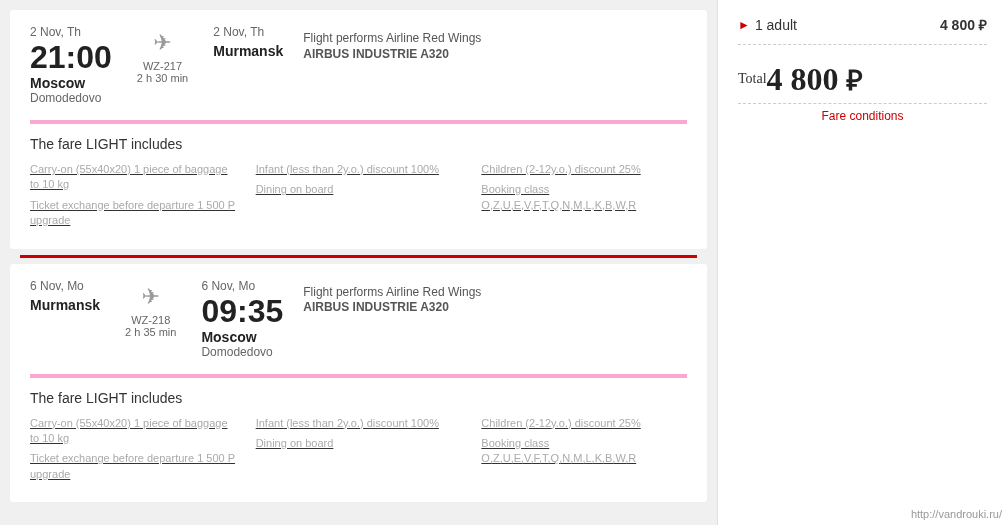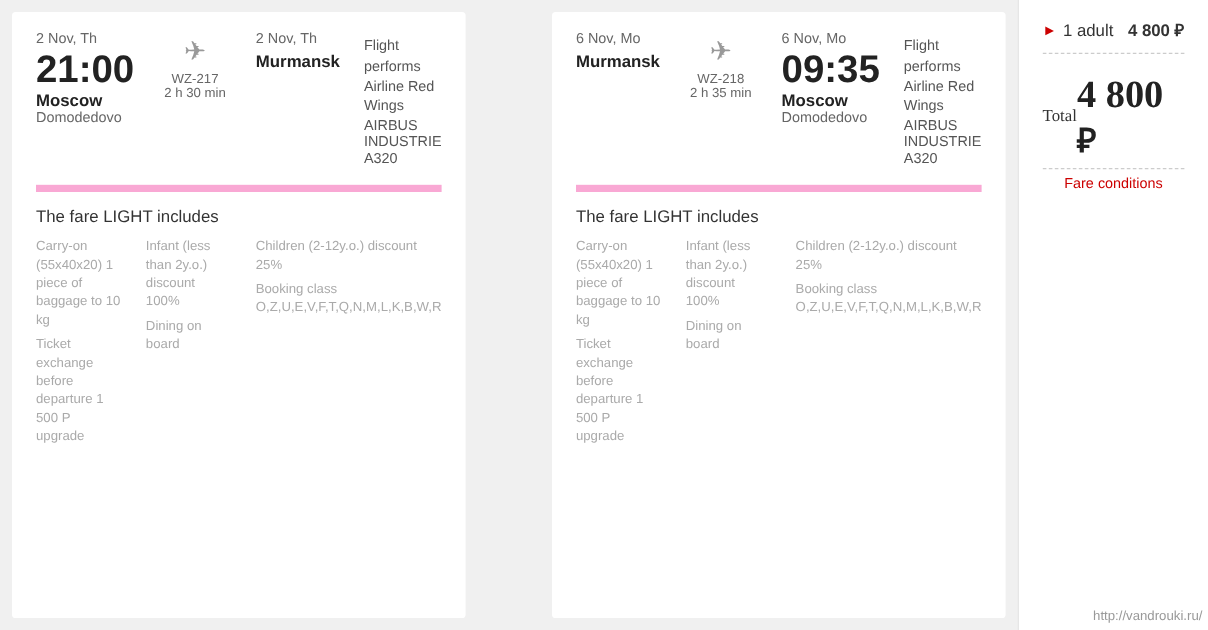--- a/index.html
+++ b/index.html
@@ -12,21 +12,22 @@
     .page-container {
       display: flex;
       width: 1007px;
       min-height: 525px;
       background: #f0f0f0;
     }
     .flights-panel {
       flex: 1;
       padding: 10px;
       display: flex;
-      gap: 26px;
+      flex-direction: column;
+      gap: 6px;
       border-radius: 18px;
     }
     .flight-card {
       background: #fff;
       border-radius: 3px;
       padding: 15px 20px 20px 20px;
     }
     .flight-header {
       display: flex;
       align-items: flex-start;
@@ -86,40 +87,42 @@
       margin-top: 5px;
     }
     .flight-performs {
       font-size: 12px;
       color: #555;
       line-height: 1.4;
     }
     .flight-aircraft {
       font-size: 12px;
       color: #555;
+      font-weight: bold;
     }
     .fare-section {
-      border-top: 6px solid #f9a8d4;
+      border-top: 4px solid #f9a8d4;
       padding-top: 12px;
     }
     .fare-title {
       font-size: 14px;
       color: #333;
       font-weight: normal;
       margin-bottom: 10px;
     }
     .fare-details {
       display: flex;
       gap: 20px;
     }
     .fare-col {
       flex: 1;
       display: flex;
       flex-direction: column;
       gap: 5px;
+      text-decoration: underline;
     }
     .fare-item {
       font-size: 11px;
       color: #aaa;
       line-height: 1.4;
     }
     .sidebar {
       width: 290px;
       background: #fff;
       padding: 15px 20px;

